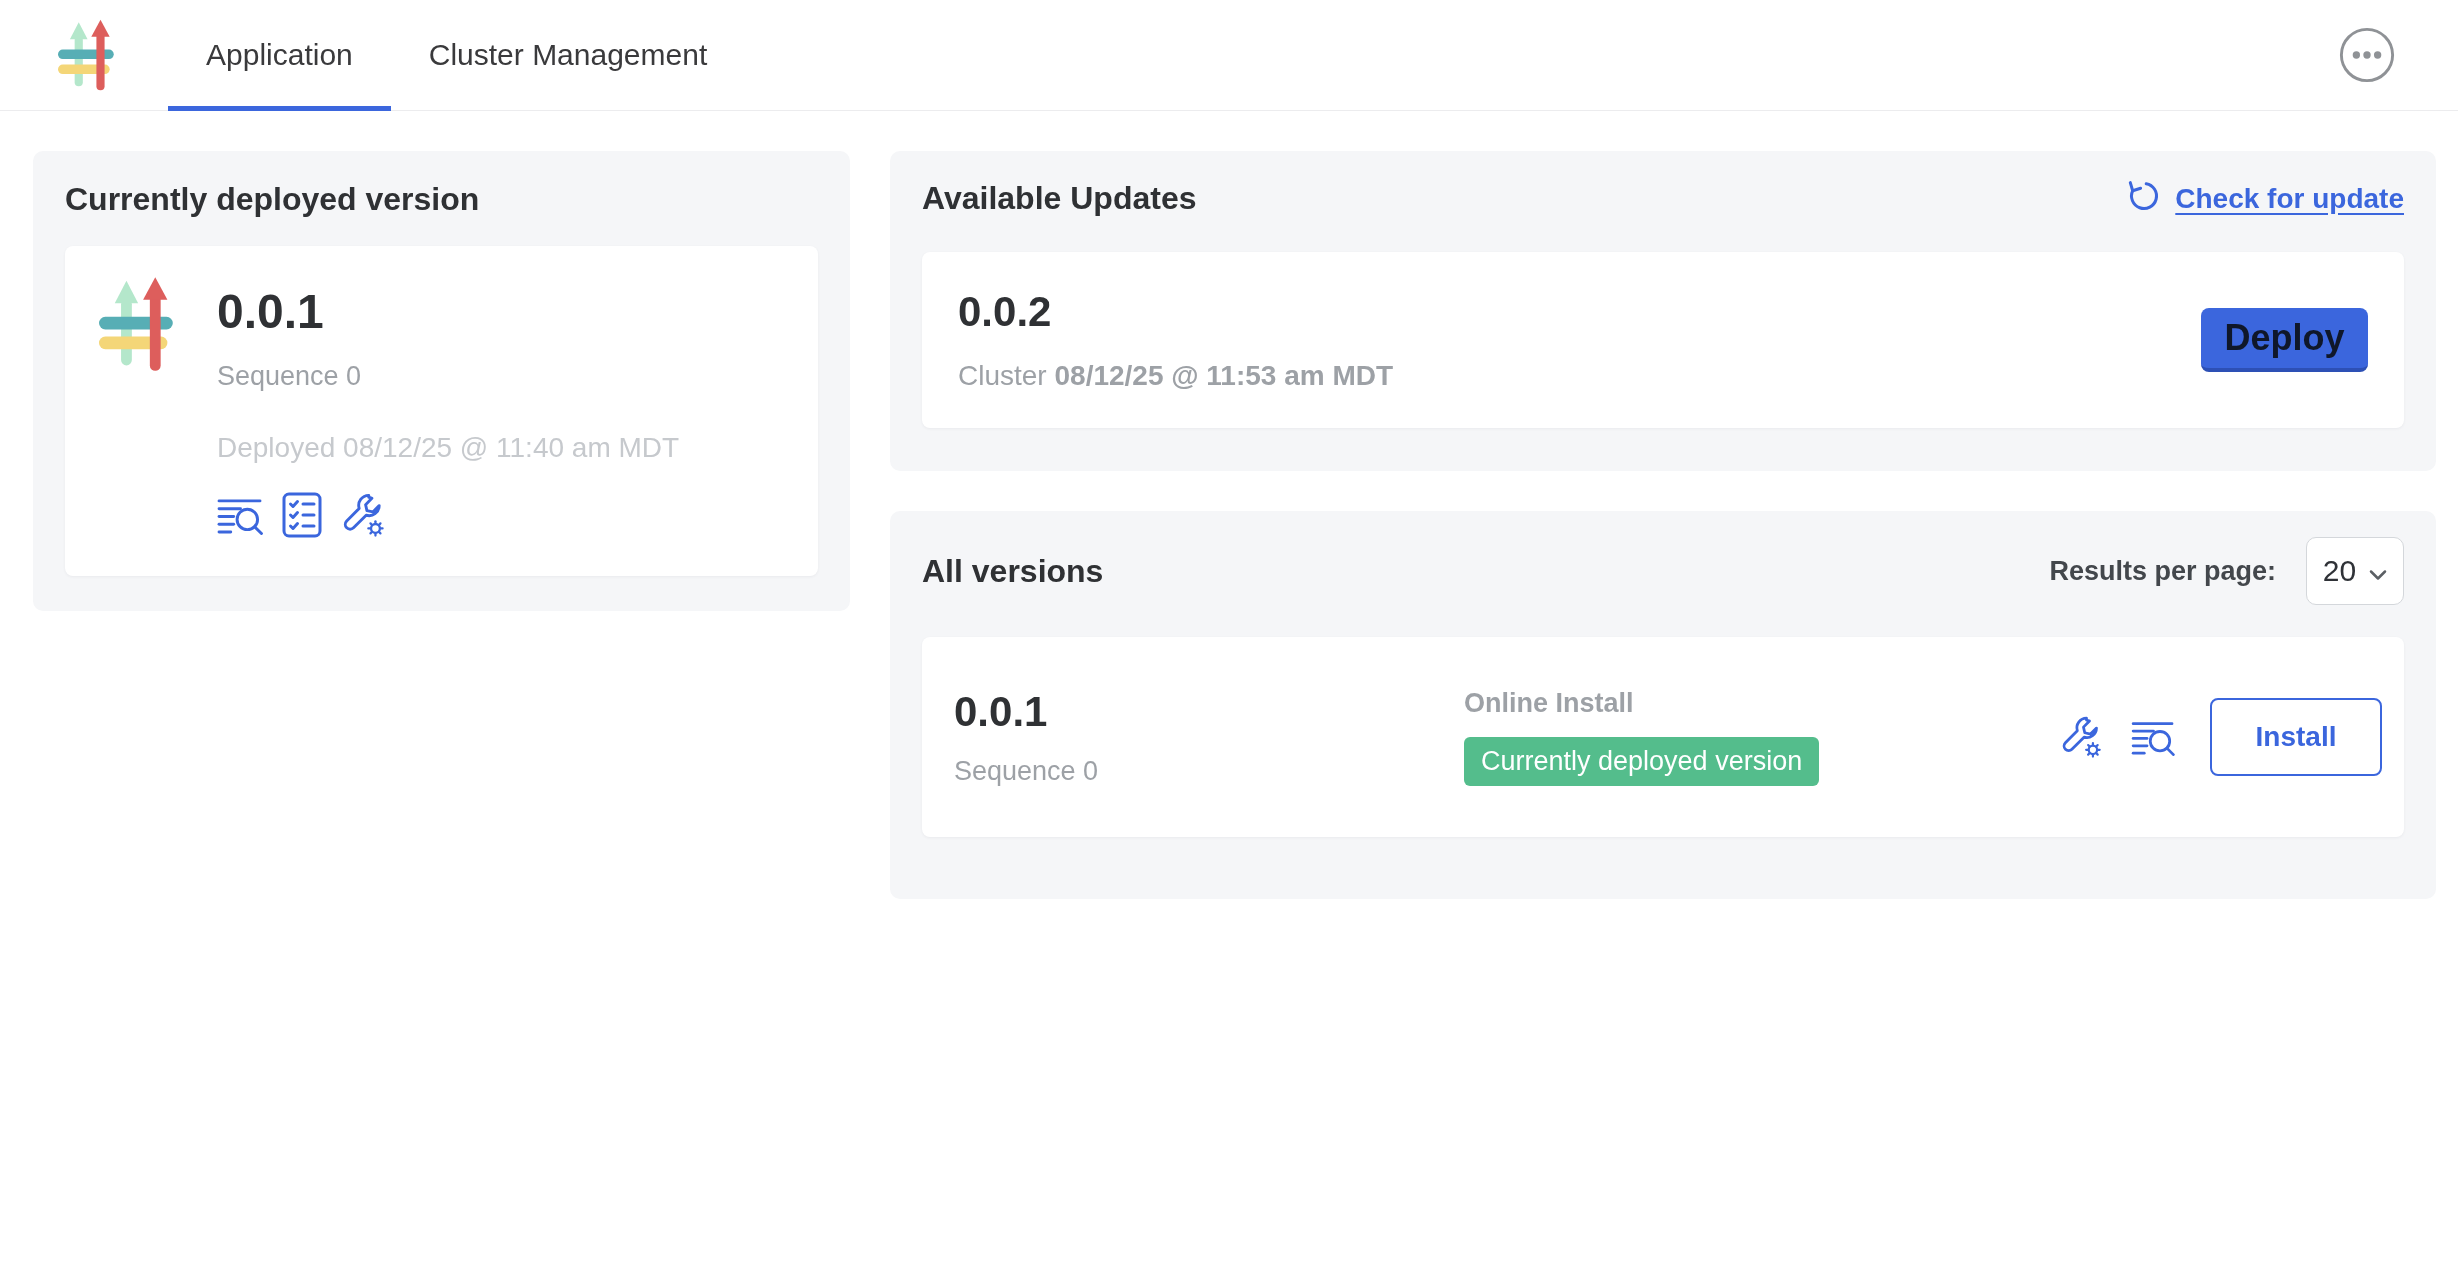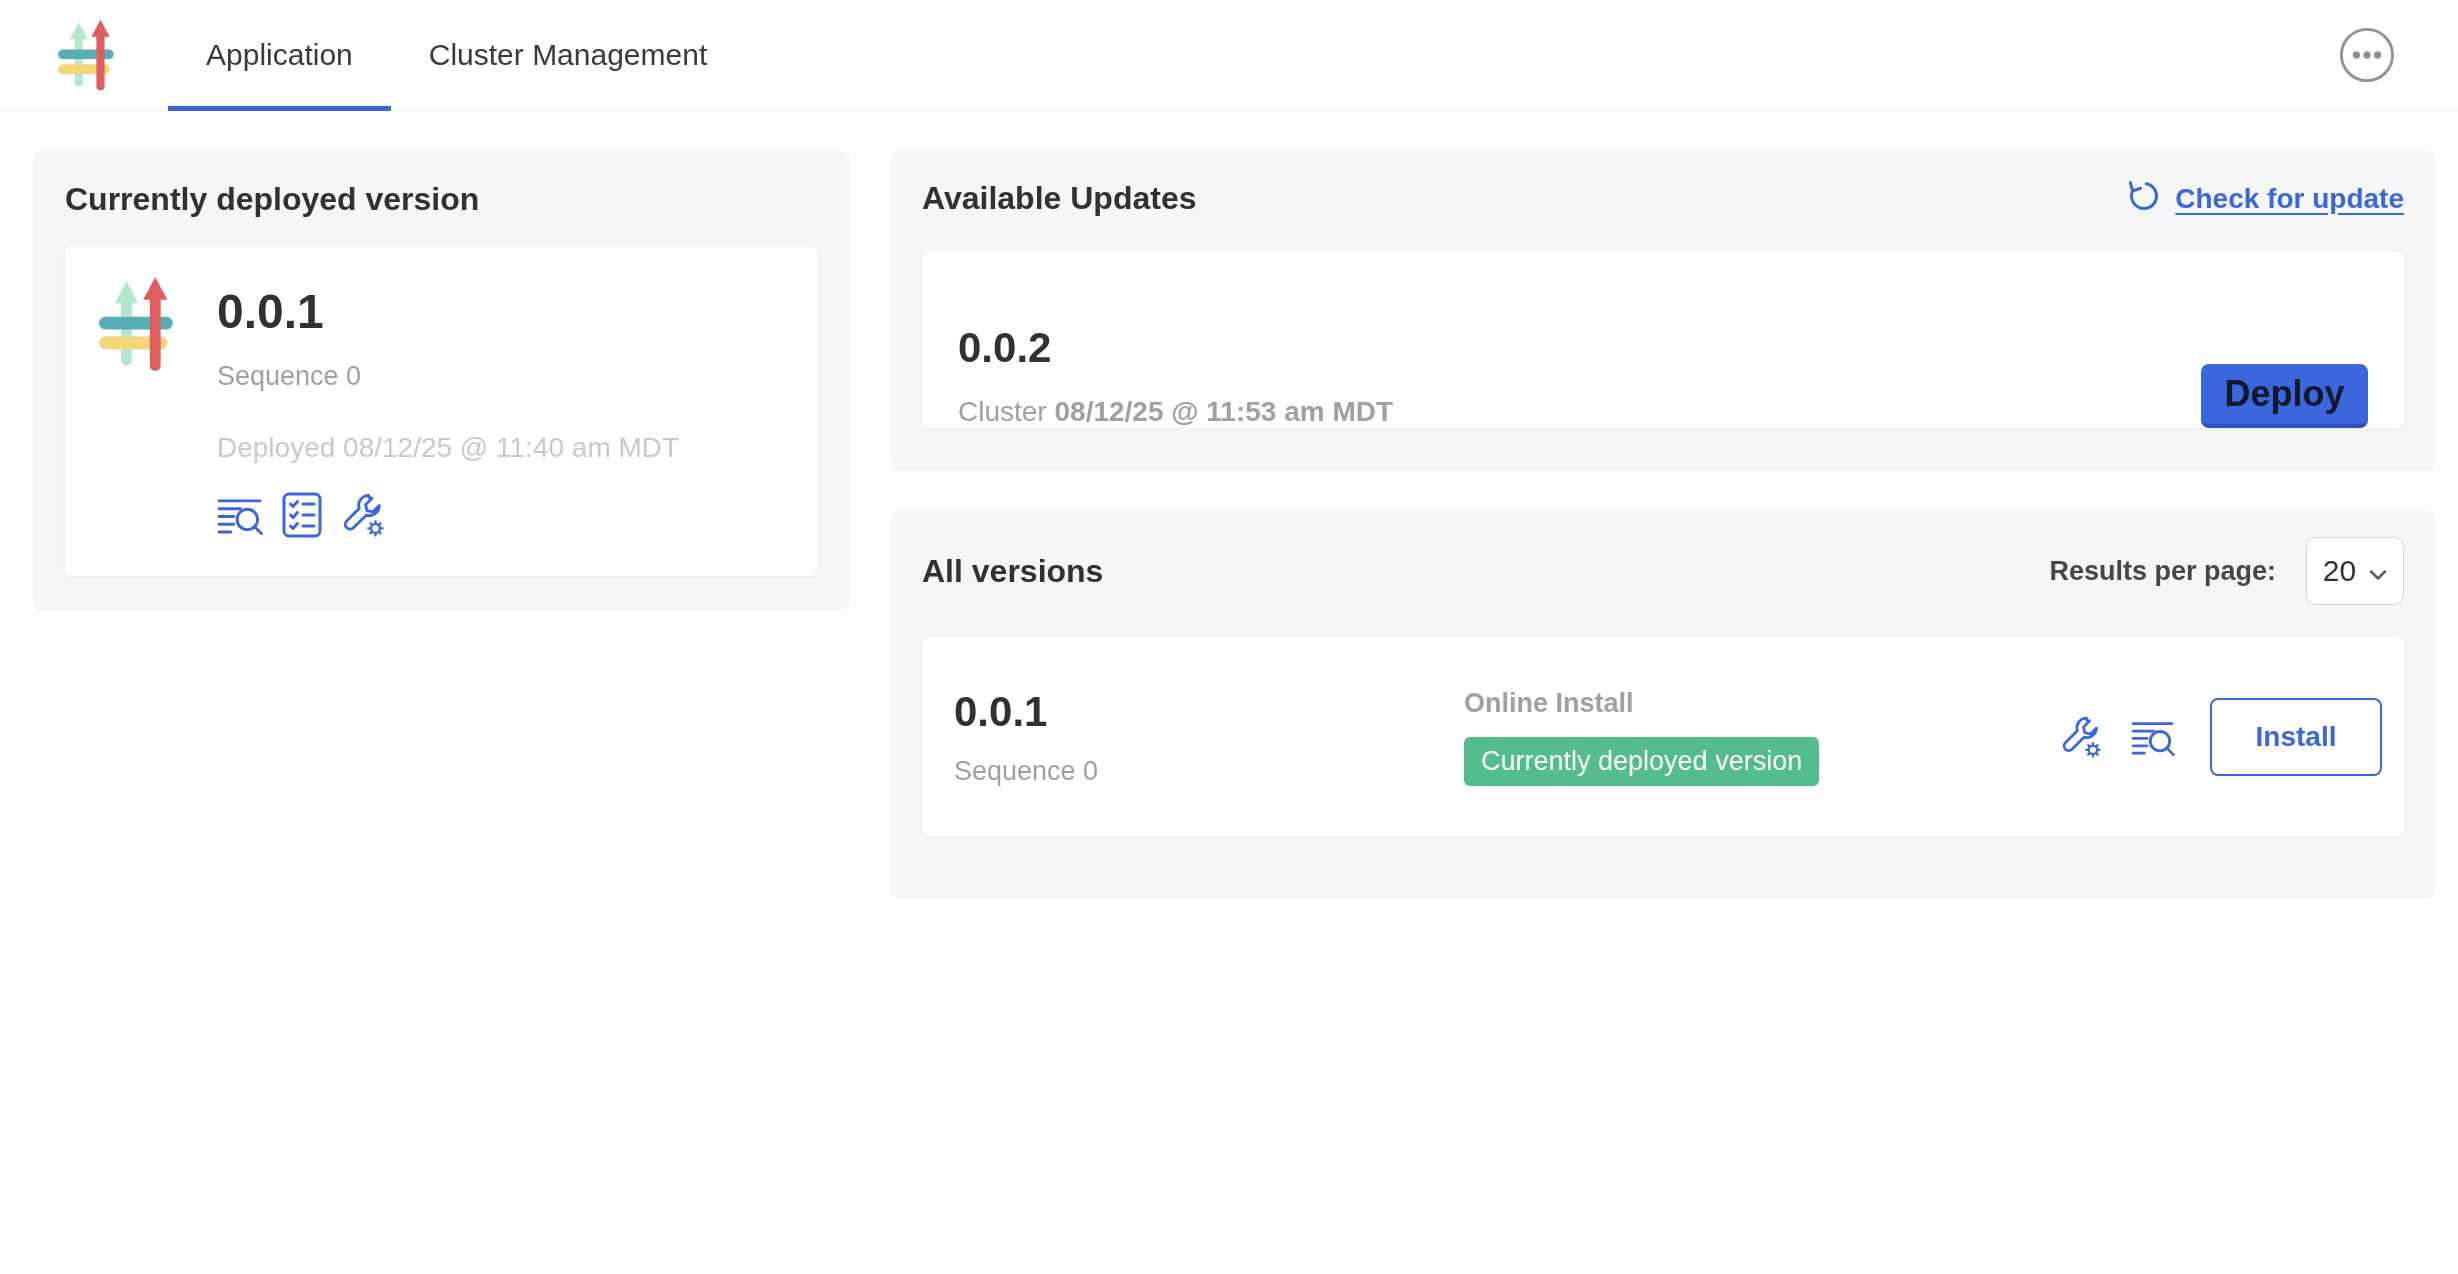--- a/index.html
+++ b/index.html
@@ -56,21 +56,21 @@
   .deployed-at{font-size:28px;color:#c6c9cd;margin-top:40px;}
   .icon-row{margin-top:28px;display:flex;align-items:center;gap:18px;}
   .action-icon{display:inline-flex;cursor:pointer;}
 
   
   .right-col{flex:1;display:flex;flex-direction:column;gap:40px;}
   .updates-card{height:320px;padding:26px 32px;}
   .card-head{display:flex;align-items:center;justify-content:space-between;}
   .check-link{display:flex;align-items:center;gap:14px;color:var(--accent);font-size:28px;font-weight:600;cursor:pointer;text-decoration:none;}
   .check-link .lbl{text-decoration:underline;text-underline-offset:5px;}
-  .update-row{margin-top:32px;height:176px;display:flex;align-items:flex-end;justify-content:space-between;padding:0 36px;}
+  .update-row{margin-top:32px;height:176px;display:flex;align-items:center;justify-content:space-between;padding:0 36px;}
   .ver-mid{font-size:42px;font-weight:bold;color:#2f3134;}
   .released{margin-top:24px;font-size:28px;color:#9da1a6;}
   .released b{color:#9da1a6;}
   .btn-primary{
     width:167px;height:64px;background:var(--accent);color:#0f172a;font-size:36px;font-weight:bold;
     border:none;border-bottom:4px solid var(--accent-dark);border-radius:8px;cursor:pointer;
     font-family:inherit;
   }
 
   .versions-card{height:388px;padding:26px 32px;}

